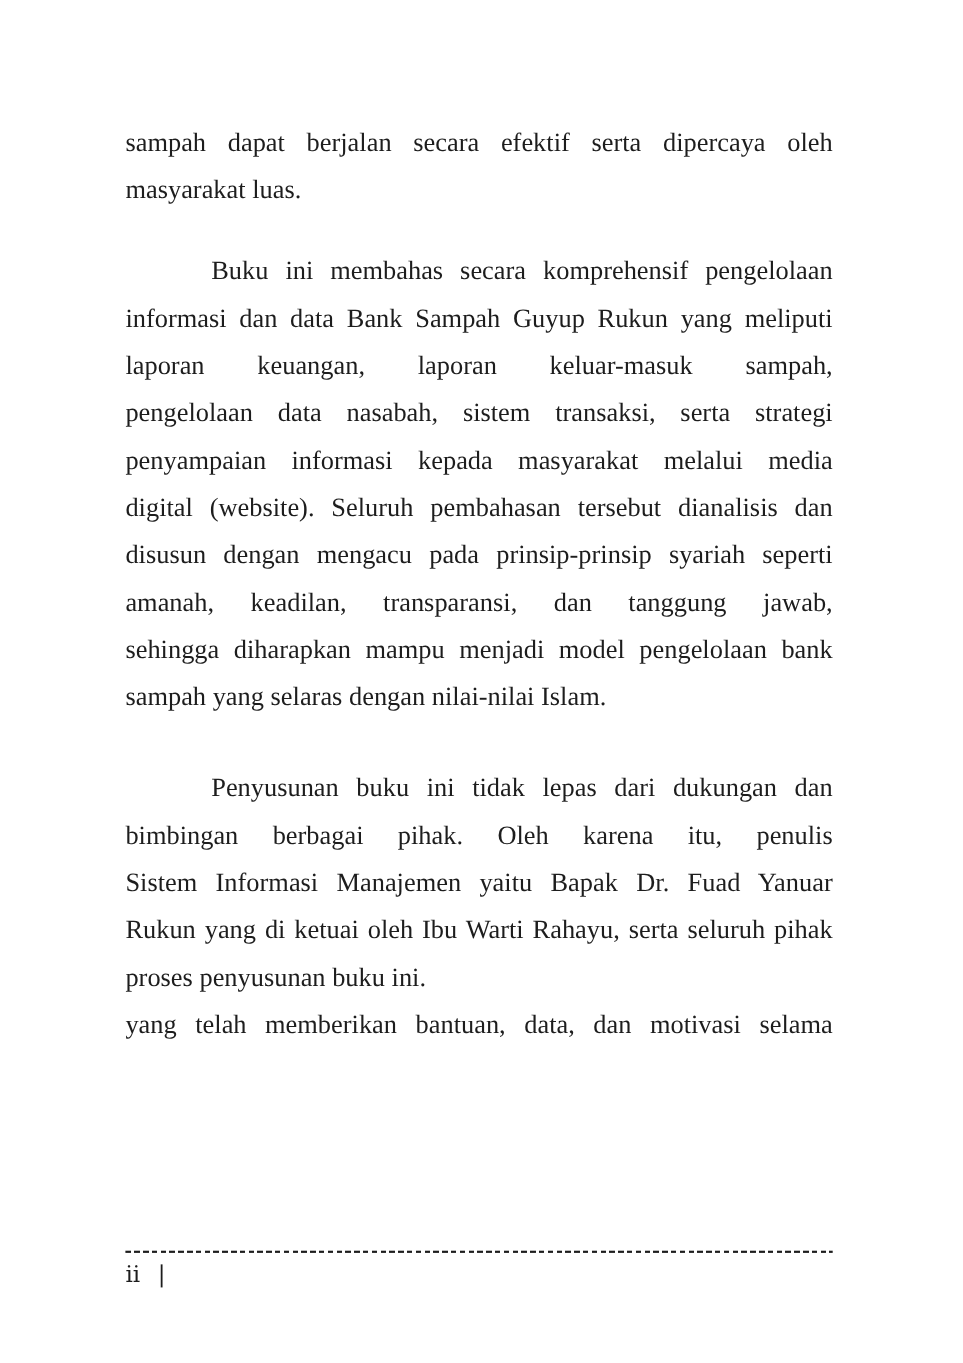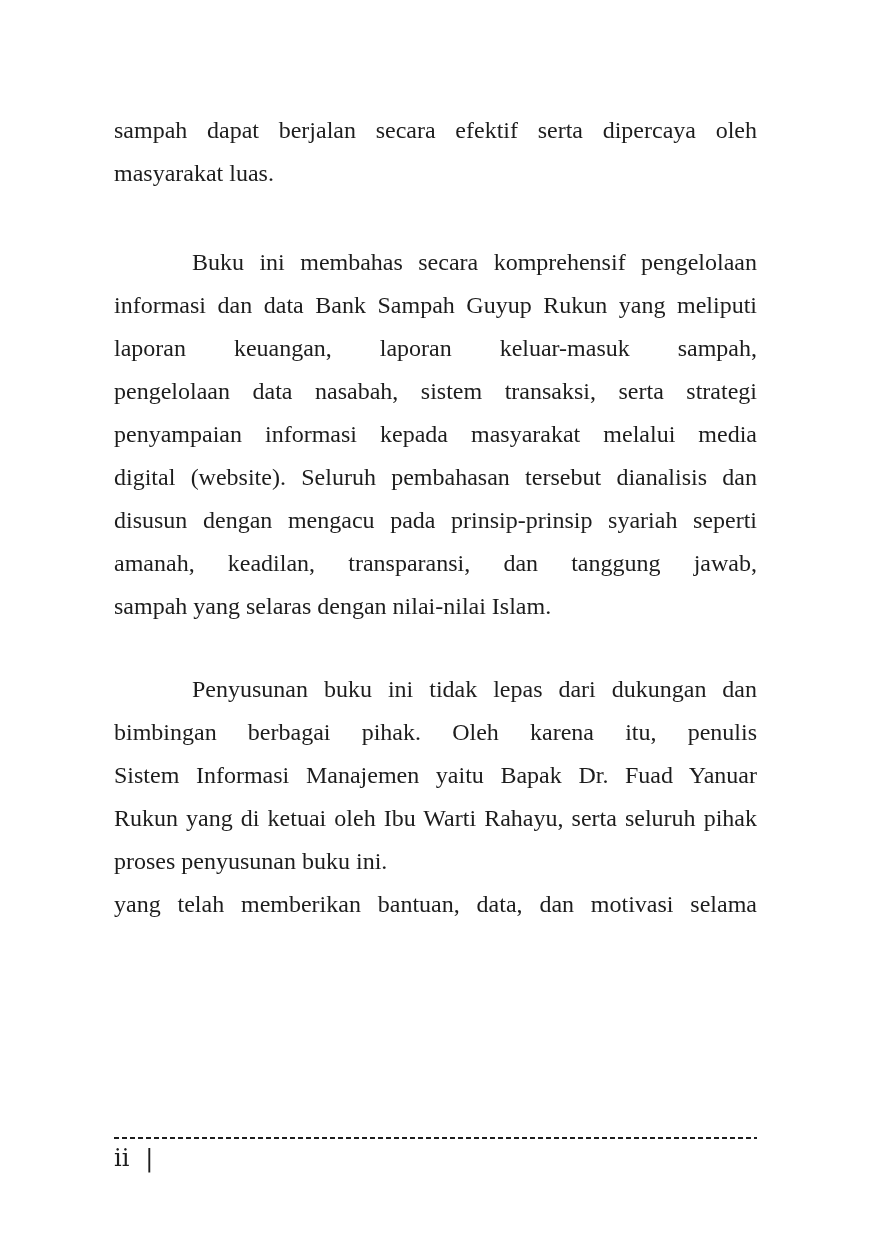--- a/index.html
+++ b/index.html
@@ -52,46 +52,47 @@
   }
   .footer-rule {
     height: 2px;
     background: repeating-linear-gradient(to right, var(--ink, #1d1d1d) 0 5px, transparent 5px 8px);
   }
   .footer-line {
     margin-top: 5px;
     display: flex;
     align-items: baseline;
     font-family: "DejaVu Serif", serif;
-    font-size: 24px;
+    font-size: 21px;
     line-height: 28px;
   }
   .footer-sep {
     margin: 0 12px 0 16px;
   }
 </style>
 </head>
 <body>
 
 <div class="page">
 
   <div class="content" id="paragraphs">
       <div class="para">
         <div class="line"><span>sampah dapat berjalan secara efektif serta dipercaya oleh</span></div>
         <div class="line last"><span>masyarakat luas.</span></div>
       </div>
-      <div class="para" style="margin-top: 46px;">
+      <div class="para" style="margin-top: 31px;">
         <div class="line indent"><span>Buku ini membahas secara komprehensif pengelolaan</span></div>
         <div class="line"><span>informasi dan data Bank Sampah Guyup Rukun yang meliputi</span></div>
         <div class="line"><span class="bold">laporan keuangan, laporan keluar-masuk sampah,</span></div>
         <div class="line"><span class="bold">pengelolaan data nasabah, sistem transaksi, serta strategi</span></div>
         <div class="line"><span class="bold">penyampaian informasi kepada masyarakat melalui media</span></div>
         <div class="line"><span class="bold">digital (website)</span><span>. Seluruh pembahasan tersebut dianalisis dan</span></div>
         <div class="line"><span>disusun dengan mengacu pada prinsip-prinsip syariah seperti</span></div>
         <div class="line"><span class="bold">amanah, keadilan, transparansi, dan tanggung jawab</span><span>,</span></div>
+        <div class="line"><span>sehingga diharapkan mampu menjadi model pengelolaan bank</span></div>
         <div class="line last"><span>sampah yang selaras dengan nilai-nilai Islam.</span></div>
       </div>
       <div class="para" style="margin-top: 40px;">
         <div class="line indent"><span>Penyusunan buku ini tidak lepas dari dukungan dan</span></div>
         <div class="line"><span>bimbingan berbagai pihak. Oleh karena itu, penulis</span></div>
         <div class="line"><span>Sistem Informasi Manajemen yaitu Bapak Dr. Fuad Yanuar</span></div>
         <div class="line"><span>Rukun yang di ketuai oleh Ibu Warti Rahayu, serta seluruh pihak</span></div>
         <div class="line last"><span>proses penyusunan buku ini.</span></div>
         <div class="line"><span>yang telah memberikan bantuan, data, dan motivasi selama</span></div>
       </div>

